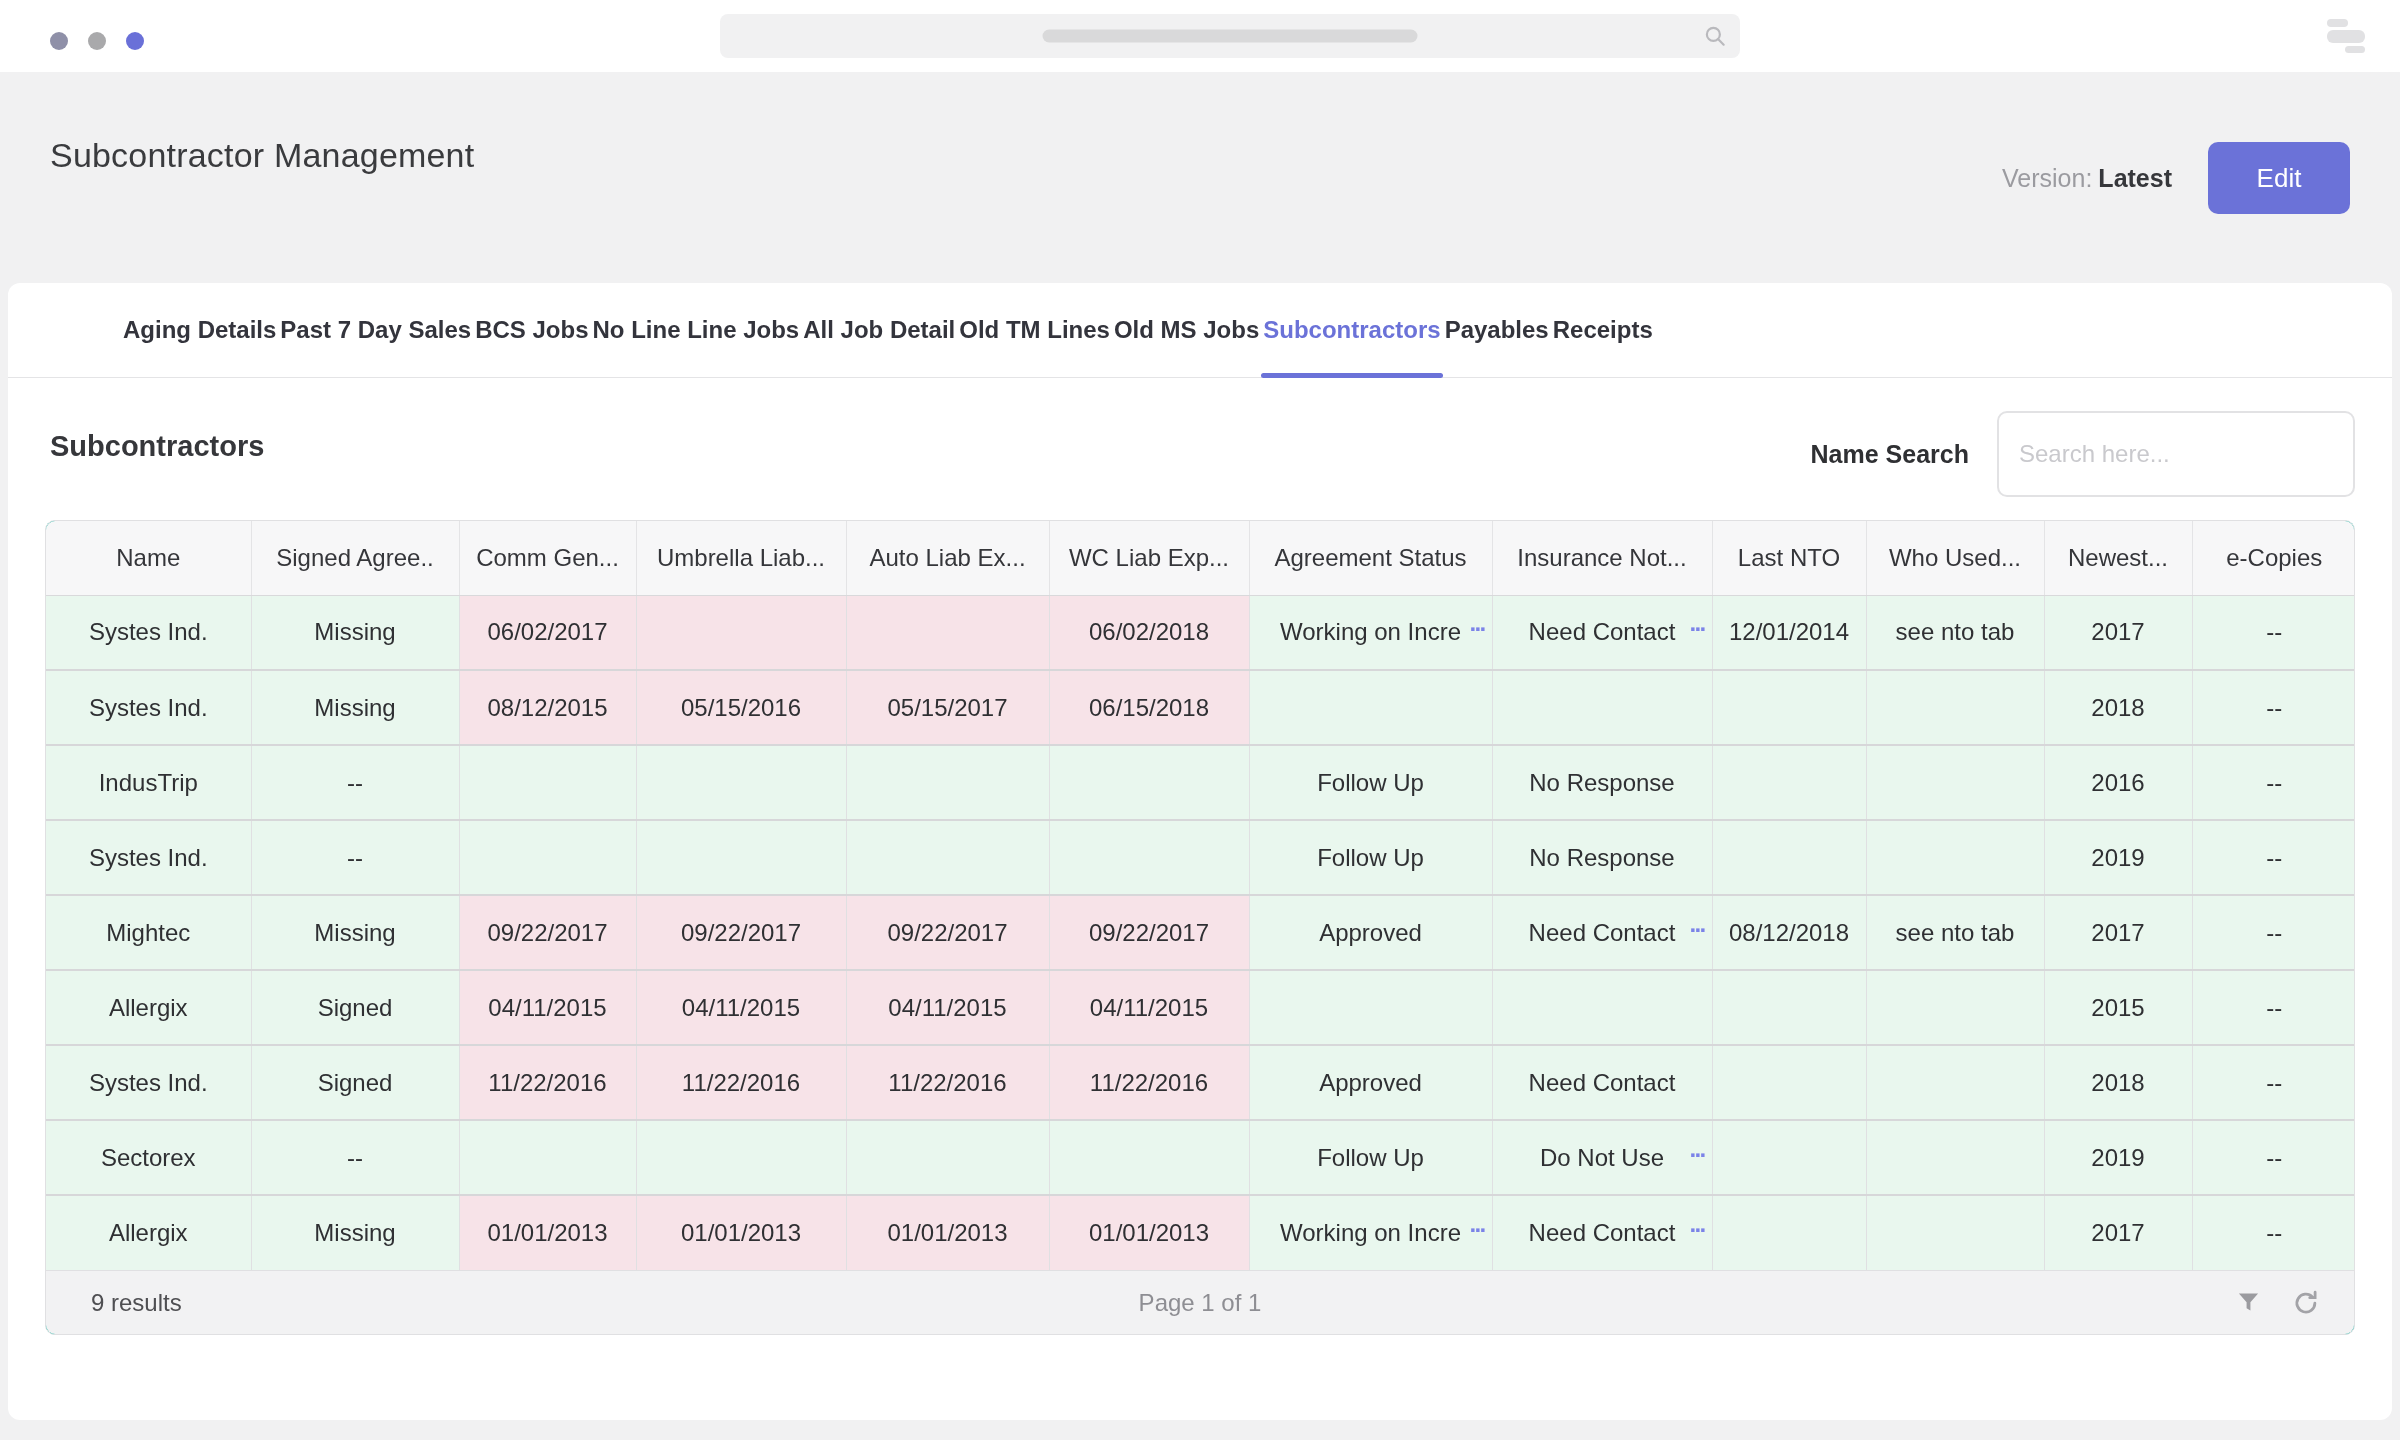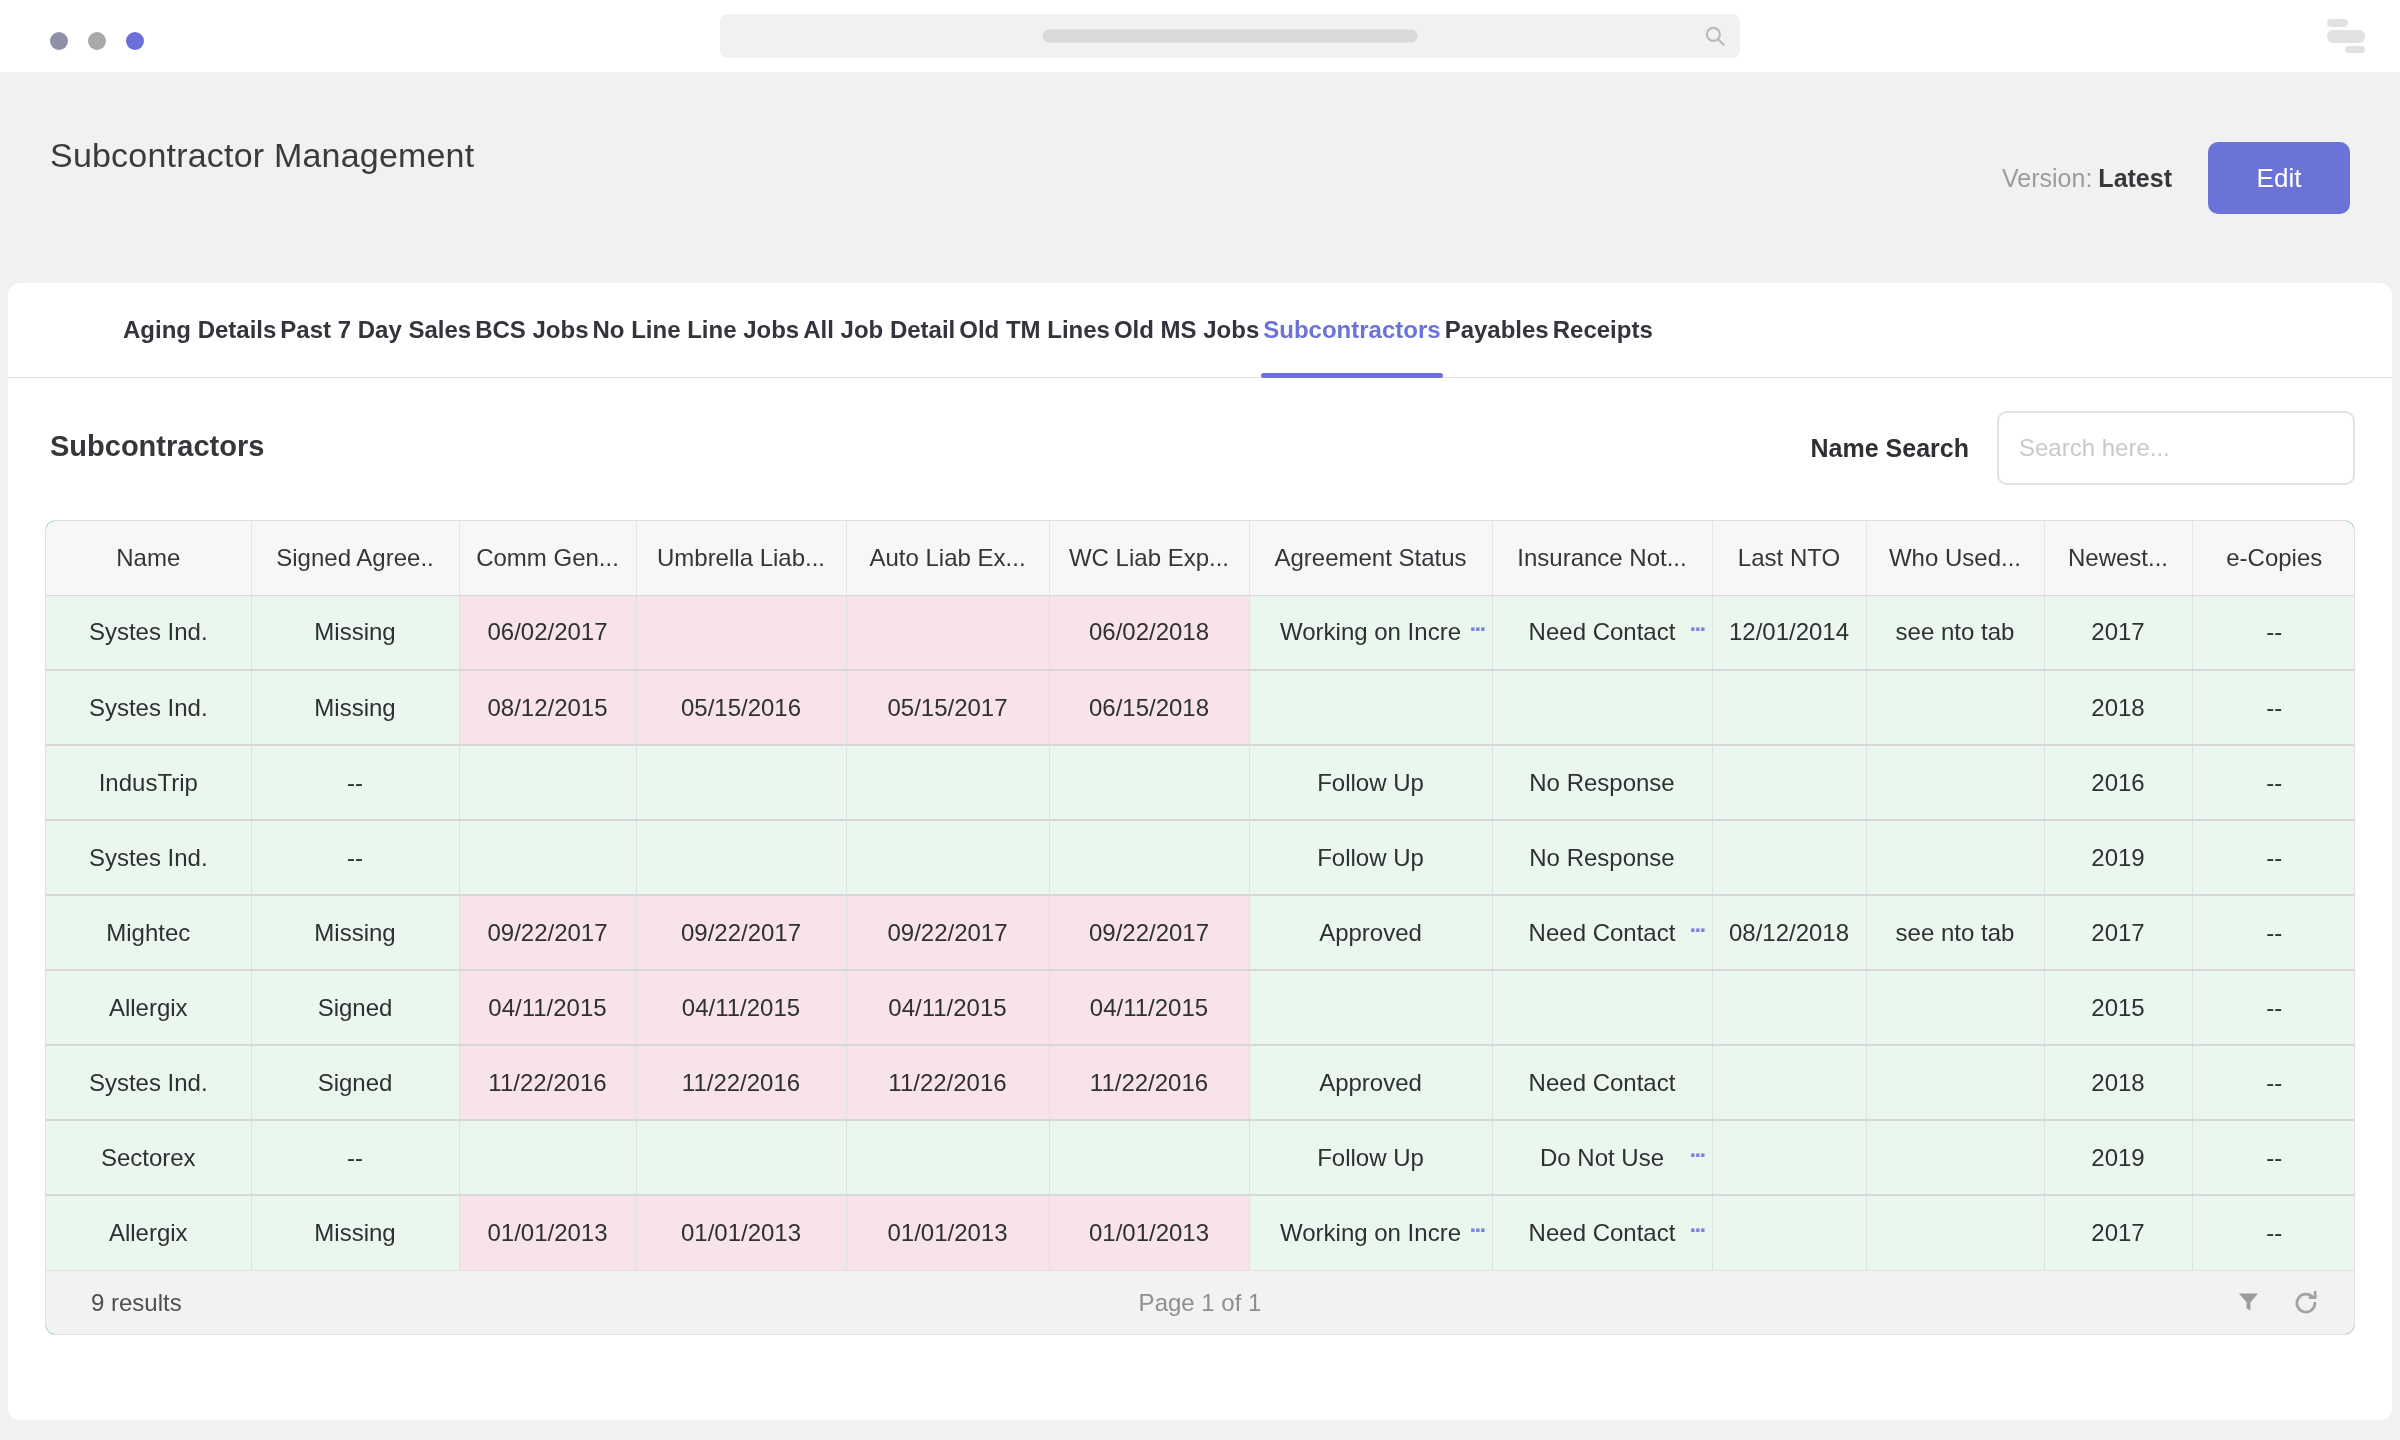--- a/index.html
+++ b/index.html
@@ -54,21 +54,21 @@
   .tab.active::after {
     content:""; position:absolute; left:0; right:0; bottom:-1px; height:5px;
     background:var(--accent); border-radius:3px;
   }
   
   .section-row { position:relative; height:142px; }
   .section-title { position:absolute; left:42px; top:52px; font-size:29px; font-weight:700; color:#36373b; }
   .search-group { position:absolute; right:37px; top:33px; display:flex; align-items:center; gap:28px; }
   .search-label { font-size:25px; font-weight:700; color:#2f3033; }
   .name-search {
-    width:358px; height:74px; border:2px solid #e2e2e4; border-radius:10px;
+    width:358px; height:86px; border:2px solid #e2e2e4; border-radius:10px;
     font-family:inherit; font-size:24px; color:#2f3033; padding:0 20px; outline:none; background:#fff;
   }
   .name-search::placeholder { color:#c9c9cd; }
   
   .table-wrap { position:absolute; left:37px; right:37px; top:237px; border:1px solid #e0e0e2; border-radius:10px; overflow:hidden; background:#14b8a6; }
   table { width:100%; border-collapse:collapse; table-layout:fixed; }
   th {
     height:74px; background:#f7f7f8; font-size:24px; font-weight:400; color:#35363a;
     border-right:1px solid #e4e4e6; border-bottom:1px solid #d9d9db;
     white-space:nowrap; overflow:hidden;

